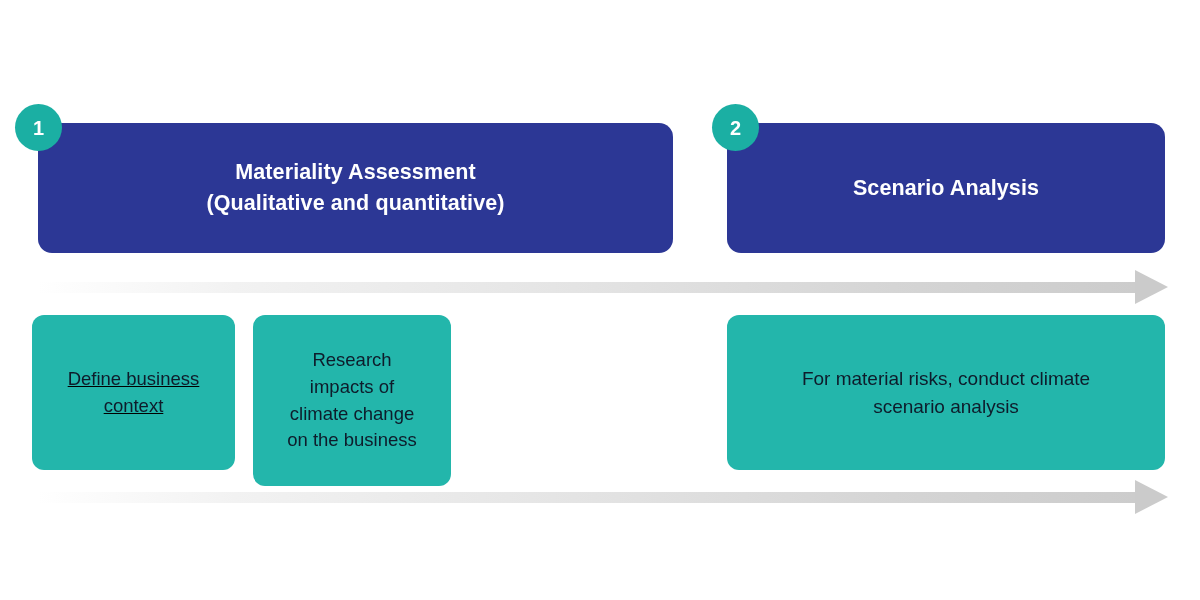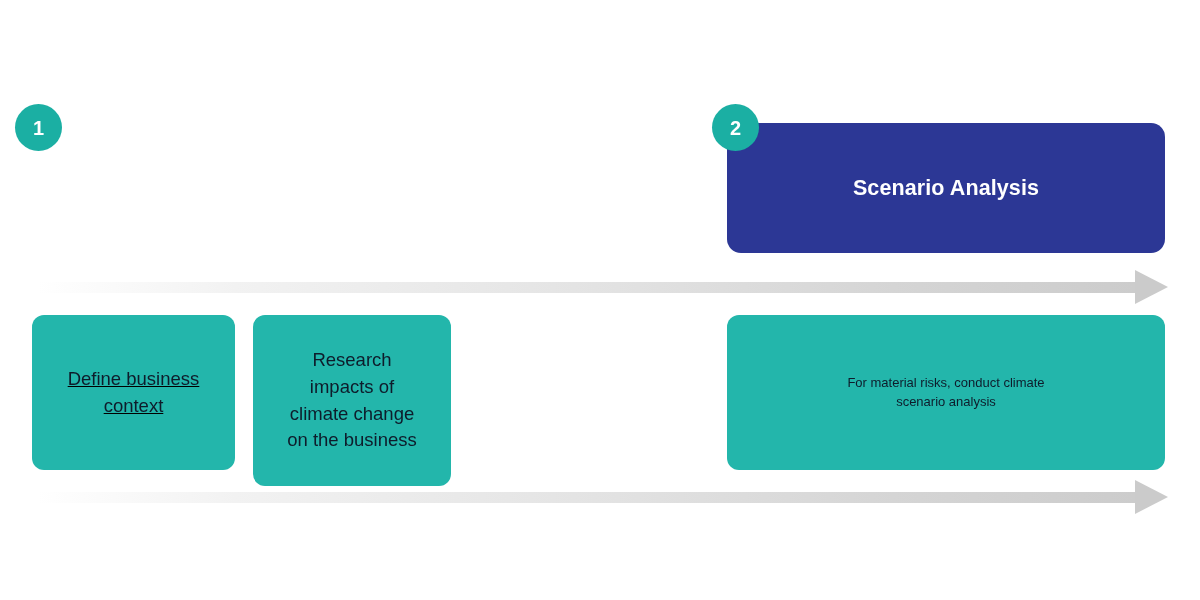--- a/index.html
+++ b/index.html
@@ -72,21 +72,21 @@
     box-sizing: border-box;
     padding: 8px 12px;
   }
   .activity-text {
     color: #0E1C2B;
     font-size: 18.5px;
     line-height: 1.44;
     white-space: pre-line;
   }
   .activity-text.wide {
-    font-size: 13px;
+    font-size: 19px;
     line-height: 1.45;
   }
 
   
   .arrow {
     position: absolute;
     height: 34px;
   }
   .arrow-shaft {
     position: absolute;
@@ -103,20 +103,24 @@
     border-top: 17px solid transparent;
     border-bottom: 17px solid transparent;
     border-left: 33px solid #cbcbcb;
   }
 </style>
 </head>
 <body>
 
 <div id="canvas">
 
+  <div class="phase-box" style="left:38px; top:123px; width:635px; height:130px;">
+    <div class="phase-title">Materiality Assessment
+(Qualitative and quantitative)</div>
+  </div>
   <div class="step-badge" style="left:15px; top:104px;">
     <span class="step-badge-num">1</span>
   </div>
 
   <div class="phase-box" style="left:727px; top:123px; width:438px; height:130px;">
     <div class="phase-title">Scenario Analysis</div>
   </div>
   <div class="step-badge" style="left:712px; top:104px;">
     <span class="step-badge-num">2</span>
   </div>

